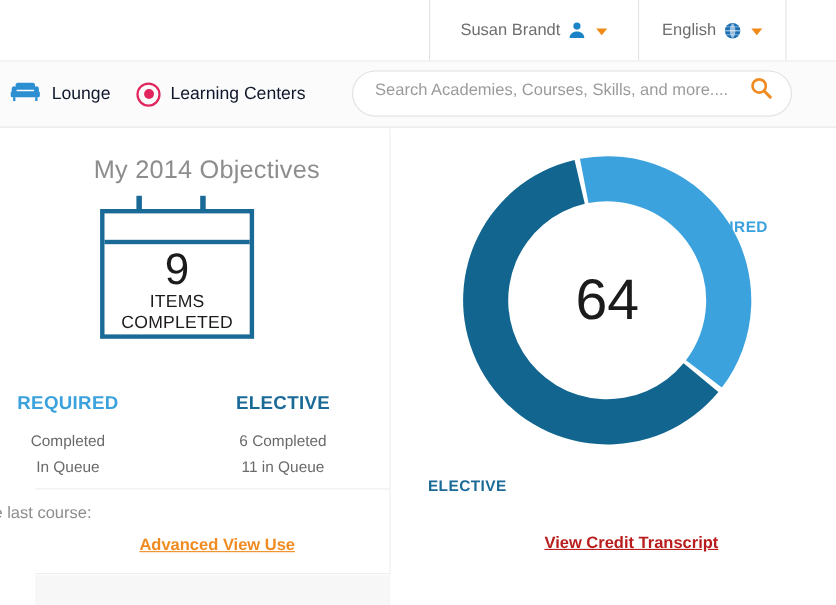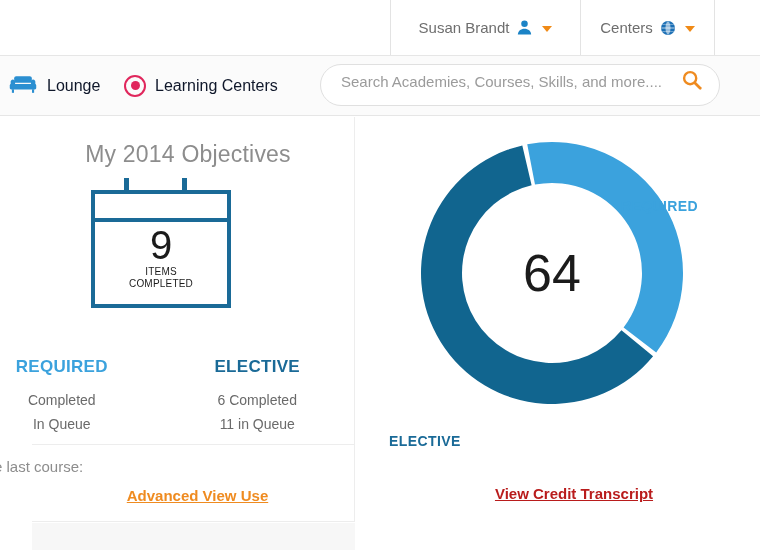--- a/index.html
+++ b/index.html
@@ -213,21 +213,21 @@
     padding-top: 2px;
   }
   .cal-number {
     font-size: 40px;
     font-weight: 300;
     color: #1b1b1b;
     line-height: 1.05;
     font-family: "Liberation Sans", sans-serif;
   }
   .cal-cap {
-    font-size: 10px;
+    font-size: 16px;
     color: #1b1b1b;
     line-height: 1.18;
     text-align: center;
     letter-spacing: 0.2px;
   }
 
   
   .stats {
     position: absolute;
     left: 0; top: 240px;
@@ -348,21 +348,21 @@
       <span class="icon-user">
         <svg width="17" height="17" viewBox="0 0 24 24">
           <circle cx="12" cy="6.6" r="4.6" fill="#1b83c6"></circle>
           <path d="M2.6 22c0-5.2 4.2-8.4 9.4-8.4s9.4 3.2 9.4 8.4z" fill="#1b83c6"></path>
         </svg>
       </span>
       <span class="chev"></span>
     </div>
 
     <div class="util-cell util-lang bordered">
-      <span class="util-label">Centers</span>
+      <span class="util-label">English</span>
       <span class="icon-globe">
         <svg width="16" height="16" viewBox="0 0 24 24">
           <circle cx="12" cy="12" r="10.5" fill="#1b6fb5"></circle>
           <path d="M12 1.6c-2.4 2-3.8 5.8-3.8 10.4s1.4 8.4 3.8 10.4c2.4-2 3.8-5.8 3.8-10.4S14.4 3.6 12 1.6z" fill="#ffffff" opacity="0.55"></path>
           <path d="M1.8 12h20.4" stroke="#ffffff" stroke-width="1.3" opacity="0.8" fill="none"></path>
           <path d="M3.2 6.6h17.6M3.2 17.4h17.6" stroke="#ffffff" stroke-width="1" opacity="0.6" fill="none"></path>
         </svg>
       </span>
       <span class="chev"></span>
     </div>

